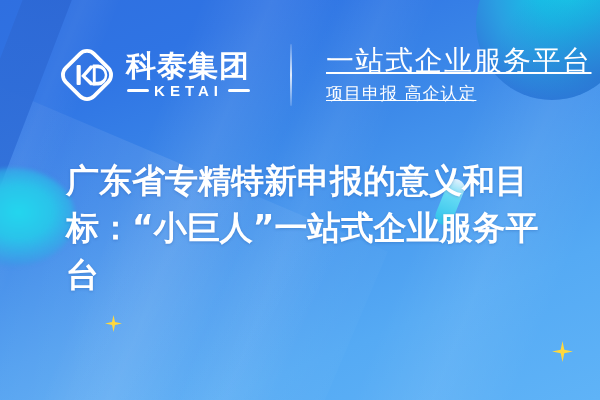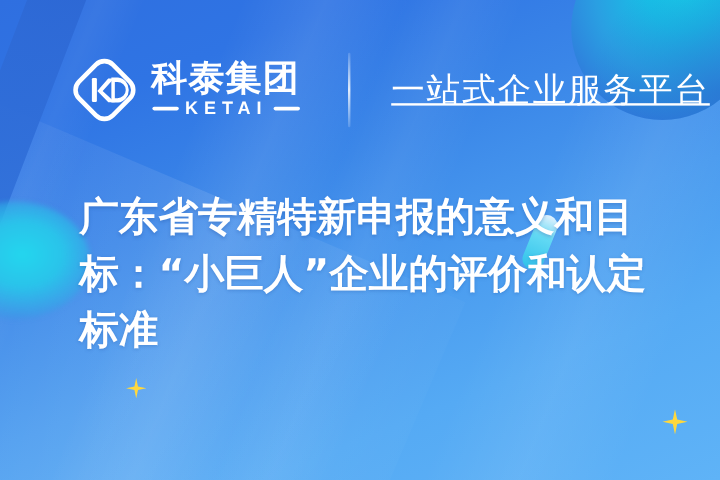--- a/index.html
+++ b/index.html
@@ -208,19 +208,20 @@
           <span id="logo-en">KETAI</span>
           <span class="en-dash"></span>
         </div>
       </span>
     </div>
 
     <div id="divider"></div>
 
     <div id="tagline-block">
       <div id="tagline-main">一站式企业服务平台</div>
+      <div id="tagline-sub">项目申报 高企认定</div>
     </div>
 
   </div>
 
-  <div id="title">广东省专精特新申报的意义和目标：“小巨人”企业的评价和认定标准</div>
+  <div id="title">广东省专精特新申报的意义和目标：“小巨人”一站式企业服务平台</div>
 
 </div>
 
 </body></html>

